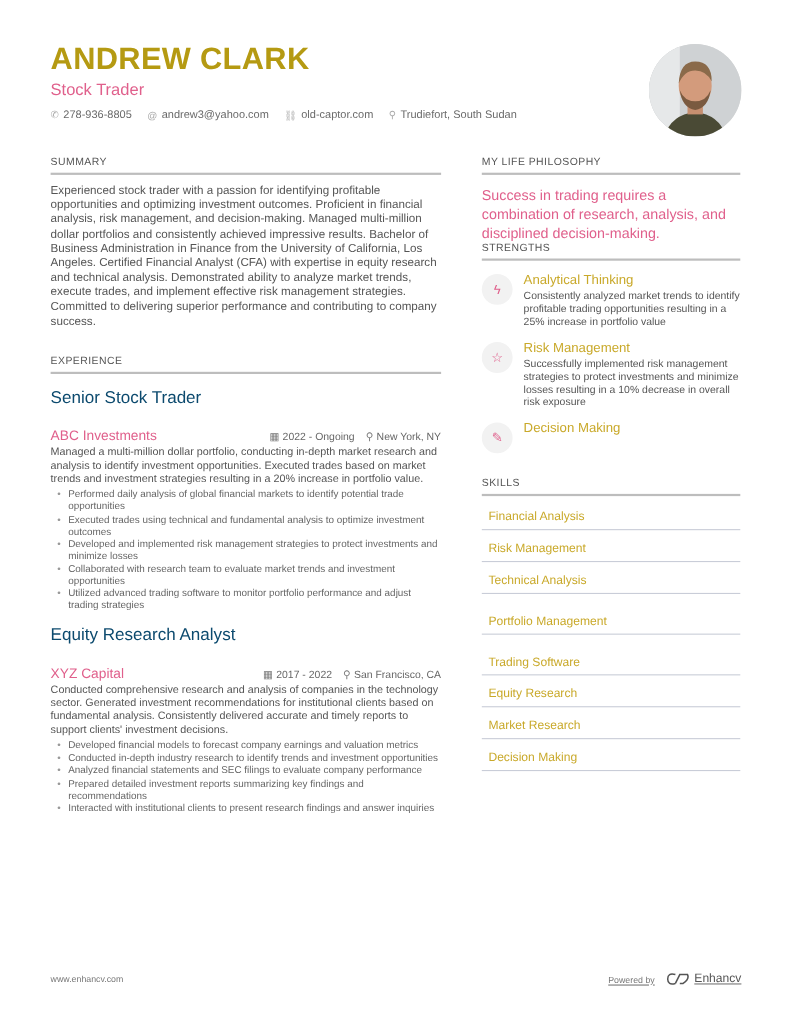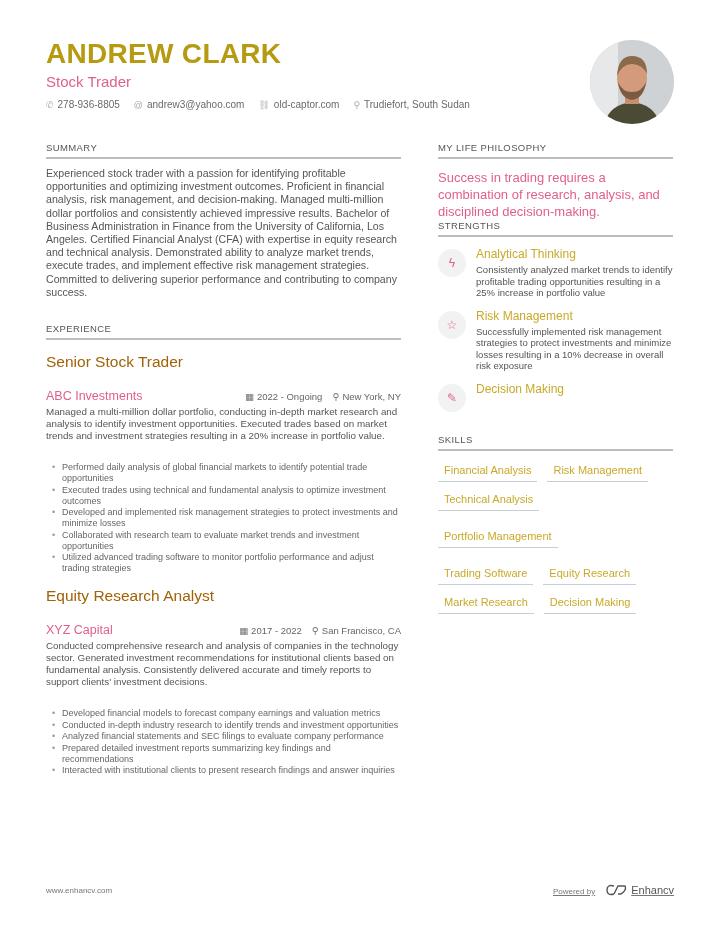--- a/index.html
+++ b/index.html
@@ -18,38 +18,38 @@
 
   .photo { position: absolute; left: 590px; top: 40px; width: 84px; height: 84px; border-radius: 50%; overflow: hidden; background: #d6d6d6; }
 
   
   .left { position: absolute; left: 46px; top: 142px; width: 355px; }
   .right { position: absolute; left: 438px; top: 142px; width: 235px; }
 
   .sec-title { font-size: 9.5px; color: #555; letter-spacing: 0.4px; padding-bottom: 4px; border-bottom: 2px solid #bdbdbd; text-transform: uppercase; }
   .para { font-size: 10.6px; line-height: 13.2px; color: #555; margin-top: 8px; }
 
-  .exp-title { font-size: 15.5px; color: #a16207; margin-top: 12px; line-height: 19px; }
+  .exp-title { font-size: 15.5px; color: #0c4a6e; margin-top: 12px; line-height: 19px; }
   .exp-row { display: flex; justify-content: space-between; align-items: baseline; margin-top: 18px; }
   .exp-company { font-size: 12.5px; color: #e0608c; }
   .exp-meta { font-size: 9.5px; color: #666; display: flex; gap: 10px; }
   .exp-meta .ic { color: #777; margin-right: 3px; }
   .exp-desc { font-size: 9.8px; line-height: 12px; color: #555; margin-top: 3px; }
-  .bullets { list-style: none; margin-top: 20px; padding-left: 6px; }
+  .bullets { list-style: none; margin-top: 2px; padding-left: 6px; }
   .bullets li { font-size: 9px; line-height: 11px; color: #666; position: relative; padding-left: 10px; margin-bottom: 0.5px; }
   .bullets li::before { content: "•"; position: absolute; left: 0; color: #999; }
 
   .philosophy { font-size: 13px; line-height: 17px; color: #e0608c; margin-top: 10px; }
 
   .strength { display: flex; gap: 10px; margin-top: 10px; }
   .s-icon { width: 28px; height: 28px; border-radius: 50%; background: #f2f2f2; flex: none; display: flex; align-items: center; justify-content: center; color: #e0608c; font-size: 12px; margin-top: 2px; }
   .s-title { font-size: 12px; color: #c9a92a; line-height: 15px; }
   .s-desc { font-size: 9.5px; line-height: 11.5px; color: #555; margin-top: 2px; }
 
-  .skills { display: flex; flex-wrap: wrap; gap: 8px 10px; margin-top: 10px; }
+  .skills { display: flex; flex-wrap: wrap; gap: 8px 10px; margin-top: 10px; flex-direction: column; }
   .skill { font-size: 11px; color: #c9a92a; padding: 3px 6px 5px 6px; border-bottom: 1.5px solid #c9cdd8; }
 
   .footer { position: absolute; left: 46px; top: 884px; width: 628px; display: flex; justify-content: space-between; align-items: center; font-size: 8px; color: #777; }
   .brand { display: flex; align-items: flex-end; gap: 10px; text-decoration: underline; }
   .brand-logo { display: flex; align-items: center; gap: 4px; font-size: 11px; color: #555; }
 </style>
 </head>
 <body>
 
 <div class="page">

